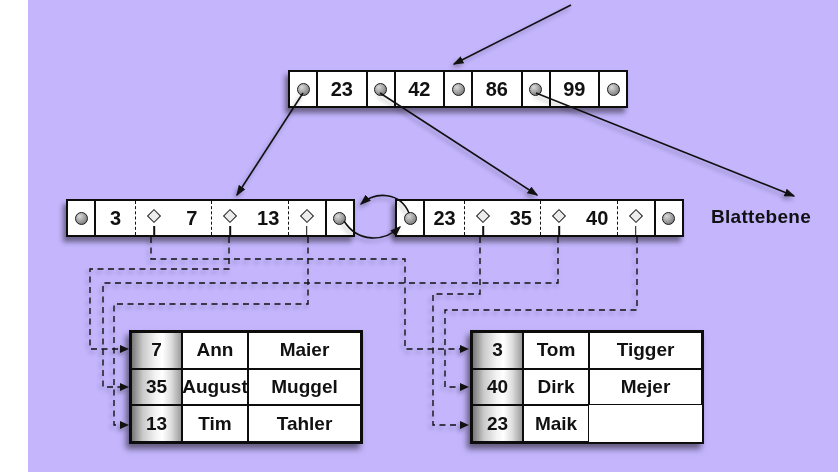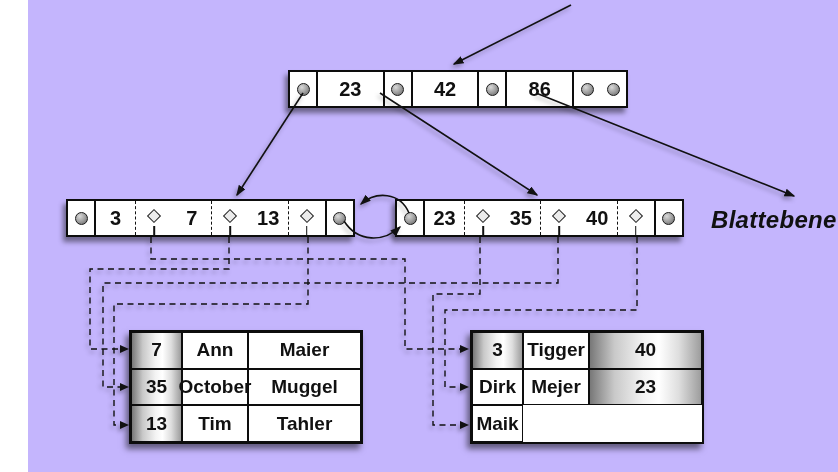--- a/index.html
+++ b/index.html
@@ -44,21 +44,21 @@
     box-sizing:border-box;display:grid;grid-template-columns:51px 66px 1fr;
     grid-auto-rows:1fr;box-shadow:-3px 5px 6px rgba(0,0,0,0.5);
   }
   .rec-cell{display:flex;align-items:center;justify-content:center;font-size:19px;font-weight:600;
     border:1px solid #0d0d0d;box-sizing:border-box;}
   .rec-key{
     background:linear-gradient(90deg,#787878 0%,#c9c9c9 22%,#f3f3f3 48%,#ffffff 62%,#dedede 80%,#9d9d9d 100%);
   }
   
   .lvl-label{
-    position:absolute;font-size:24px;font-style:italic;font-weight:600;letter-spacing:0.3px;
+    position:absolute;font-size:19px;font-weight:600;letter-spacing:0.3px;
   }
   
   #wires{position:absolute;left:0;top:0;pointer-events:none;
     filter:drop-shadow(-2px 3px 2px rgba(0,0,0,0.3));}
   #wires .solid{stroke:#111;stroke-width:1.6;fill:none;}
   #wires .dashed{stroke:#111;stroke-width:1.4;fill:none;stroke-dasharray:6 4.5;}
   #wires .tip{fill:#111;stroke:none;}
 </style>
 </head>
 <body>
@@ -74,20 +74,21 @@
         <span class="circle"></span>
       </div>
     <div class="key-cell">42</div>
     <div class="ptr-cell">
         <span class="circle"></span>
       </div>
     <div class="key-cell">86</div>
     <div class="ptr-cell">
         <span class="circle"></span>
       </div>
+    <div class="key-cell">99</div>
     <div class="ptr-cell">
         <span class="circle"></span>
       </div>
   </div>
 
   <div class="node" style="left:38px;top:199px;width:289px;">
     <div class="ptr-cell">
         <span class="circle"></span>
       </div>
     <div class="leaf-cell">
@@ -140,29 +141,30 @@
       </div>
   </div>
 
   <div class="lvl-label" style="left:683px;top:206px;">Blattebene</div>
 
   <div class="rec-table" style="left:101px;top:330px;">
     <div class="rec-cell rec-key">7</div>
     <div class="rec-cell">Ann</div>
     <div class="rec-cell">Maier</div>
     <div class="rec-cell rec-key">35</div>
-    <div class="rec-cell">October</div>
+    <div class="rec-cell">August</div>
     <div class="rec-cell">Muggel</div>
     <div class="rec-cell rec-key">13</div>
     <div class="rec-cell">Tim</div>
     <div class="rec-cell">Tahler</div>
   </div>
 
   <div class="rec-table" style="left:442px;top:330px;">
     <div class="rec-cell rec-key">3</div>
+    <div class="rec-cell">Tom</div>
     <div class="rec-cell">Tigger</div>
     <div class="rec-cell rec-key">40</div>
     <div class="rec-cell">Dirk</div>
     <div class="rec-cell">Mejer</div>
     <div class="rec-cell rec-key">23</div>
     <div class="rec-cell">Maik</div>
   </div>
 
   <svg id="wires" width="838" height="472" viewBox="0 0 838 472">
     <defs>

